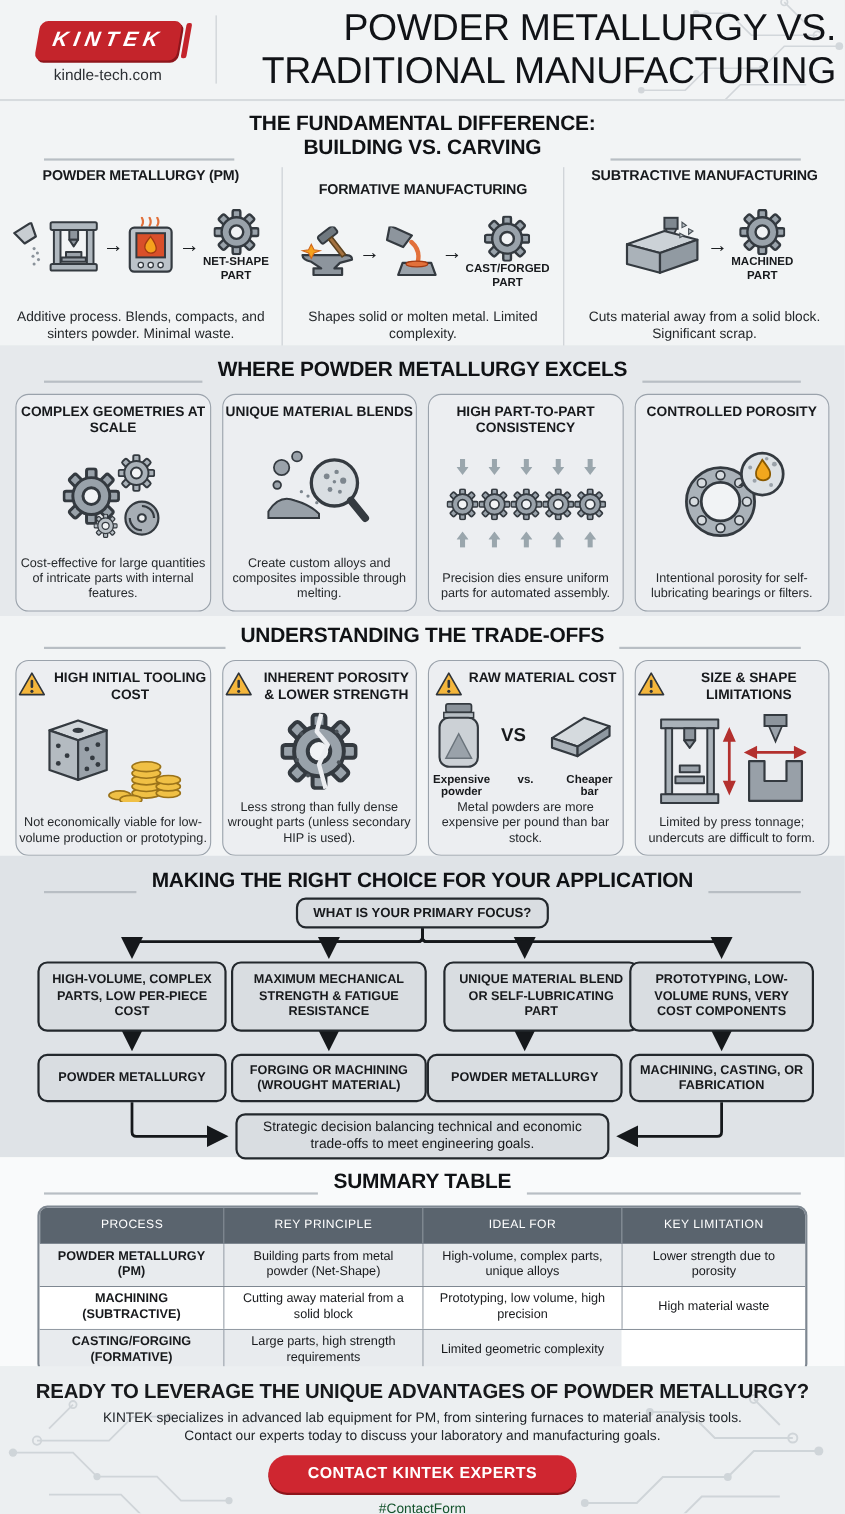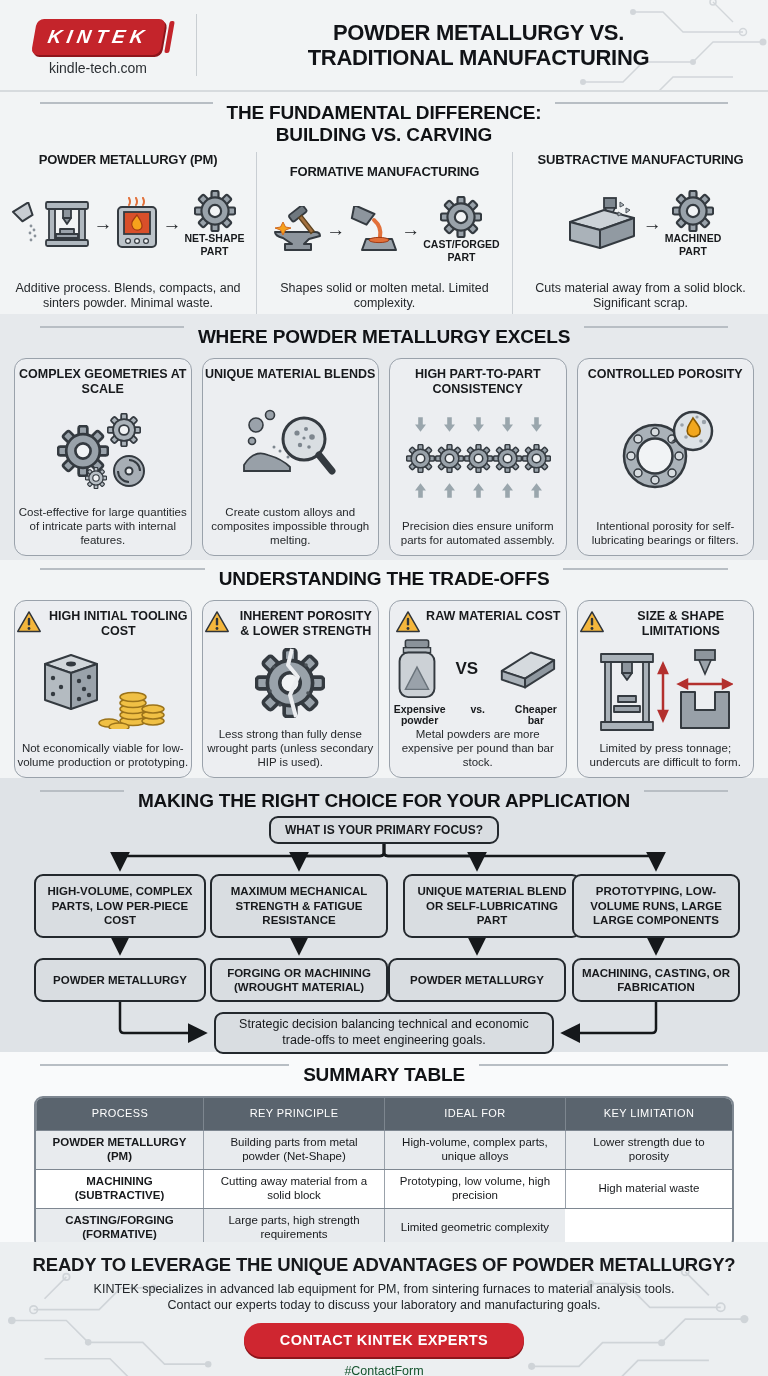--- a/index.html
+++ b/index.html
@@ -7,27 +7,27 @@
   body{font-family:"Liberation Sans",sans-serif;background:#eceff1;color:#17191c;width:768px;height:1376px;overflow:hidden}
   .sec{position:relative}
   
   .header{height:92px;background:#f2f4f5;display:flex;align-items:center;border-bottom:2px solid #d7dbde;position:relative;overflow:hidden}
   .logo-block{width:196px;display:flex;flex-direction:column;align-items:center;gap:5px;padding-top:4px;flex:none}
   .logo-red{position:relative;background:#c4242b;transform:skewX(-10deg);border-radius:7px;padding:7px 14px;box-shadow:2px 2px 0 #8e151b}
   .logo-red:after{content:"";position:absolute;right:-9px;top:2px;bottom:2px;width:5px;background:#c4242b;border-radius:2px}
   .logo-text{color:#fff;font-weight:bold;font-style:italic;font-size:19px;letter-spacing:5px}
   .logo-domain{font-size:14px;color:#2b2f33}
   .header-divider{width:1px;align-self:stretch;background:#c9ced2;margin:14px 0}
-  .header-title{flex:1;text-align:center;font-weight:bold;font-size:22px;line-height:1.15;letter-spacing:-.3px;color:#111317;position:relative;z-index:1;padding-right:8px}
+  .header-title{flex:1;text-align:right;font-weight:normal;font-size:34px;line-height:1.15;letter-spacing:-.3px;color:#111317;position:relative;z-index:1;padding-right:8px}
   .circuit{position:absolute;opacity:.55;pointer-events:none}
   .circuit.hdr{right:-10px;top:-8px;width:210px;height:110px}
   .circuit.ft-l{left:-20px;bottom:-10px;width:260px;height:120px;transform:scaleX(-1)}
   .circuit.ft-r{right:-20px;bottom:-14px;width:300px;height:130px}
   
-  .sec-title{display:flex;align-items:flex-start;gap:14px;padding:0 40px;font-weight:bold;font-size:19px;letter-spacing:-.2px;text-align:center;color:#101215}
+  .sec-title{display:flex;align-items:flex-end;gap:14px;padding:0 40px;font-weight:bold;font-size:19px;letter-spacing:-.2px;text-align:center;color:#101215}
   .sec-title:before,.sec-title:after{content:"";flex:1;height:2px;background:#b8bec4}
   .sec-title .t{white-space:pre-line}
   
   .s1{height:222px;background:#f2f4f5;padding-top:10px}
   .s1-cols{display:grid;grid-template-columns:1fr 1fr 1fr;height:164px;margin-top:6px}
   .s1-col{display:flex;flex-direction:column;align-items:center;justify-content:space-between;padding:0 8px 4px;text-align:center}
   .s1-col+.s1-col{border-left:1px solid #c9ced3}
   .s1-col h3{font-size:13px;font-weight:bold;letter-spacing:-.2px}
   .s1-col.mid h3{margin-top:12px}
   .icon-row{display:flex;align-items:center;justify-content:center;gap:3px}
@@ -525,21 +525,21 @@
         <path d="M477 122 V136" marker-end="url(#mk)"></path>
         <path d="M656 122 V136" marker-end="url(#mk)"></path>
         <path d="M120 186 V213 Q120 217 124 217 H204" marker-end="url(#mk)"></path>
         <path d="M656 186 V213 Q656 217 652 217 H564" marker-end="url(#mk)"></path>
       </g>
     </svg>
     <div class="fbox root">WHAT IS YOUR PRIMARY FOCUS?</div>
     <div class="fbox" style="left:34px;top:58px;width:172px;height:64px">HIGH-VOLUME, COMPLEX PARTS, LOW PER-PIECE COST</div>
     <div class="fbox" style="left:210px;top:58px;width:178px;height:64px">MAXIMUM MECHANICAL STRENGTH &amp; FATIGUE RESISTANCE</div>
     <div class="fbox" style="left:403px;top:58px;width:178px;height:64px">UNIQUE MATERIAL BLEND OR SELF-LUBRICATING PART</div>
-    <div class="fbox" style="left:572px;top:58px;width:168px;height:64px">PROTOTYPING, LOW-VOLUME RUNS, LARGE LARGE COMPONENTS</div>
+    <div class="fbox" style="left:572px;top:58px;width:168px;height:64px">PROTOTYPING, LOW-VOLUME RUNS, VERY COST COMPONENTS</div>
     <div class="fbox" style="left:34px;top:142px;width:172px;height:44px">POWDER METALLURGY</div>
     <div class="fbox" style="left:210px;top:142px;width:178px;height:44px">FORGING OR MACHINING (WROUGHT MATERIAL)</div>
     <div class="fbox" style="left:388px;top:142px;width:178px;height:44px">POWDER METALLURGY</div>
     <div class="fbox" style="left:572px;top:142px;width:168px;height:44px">MACHINING, CASTING, OR FABRICATION</div>
     <div class="fbox concl">Strategic decision balancing technical and economic trade-offs to meet engineering goals.</div>
   </div>
 </div>
 
 <div class="s5 sec">
   <div class="sec-title">

